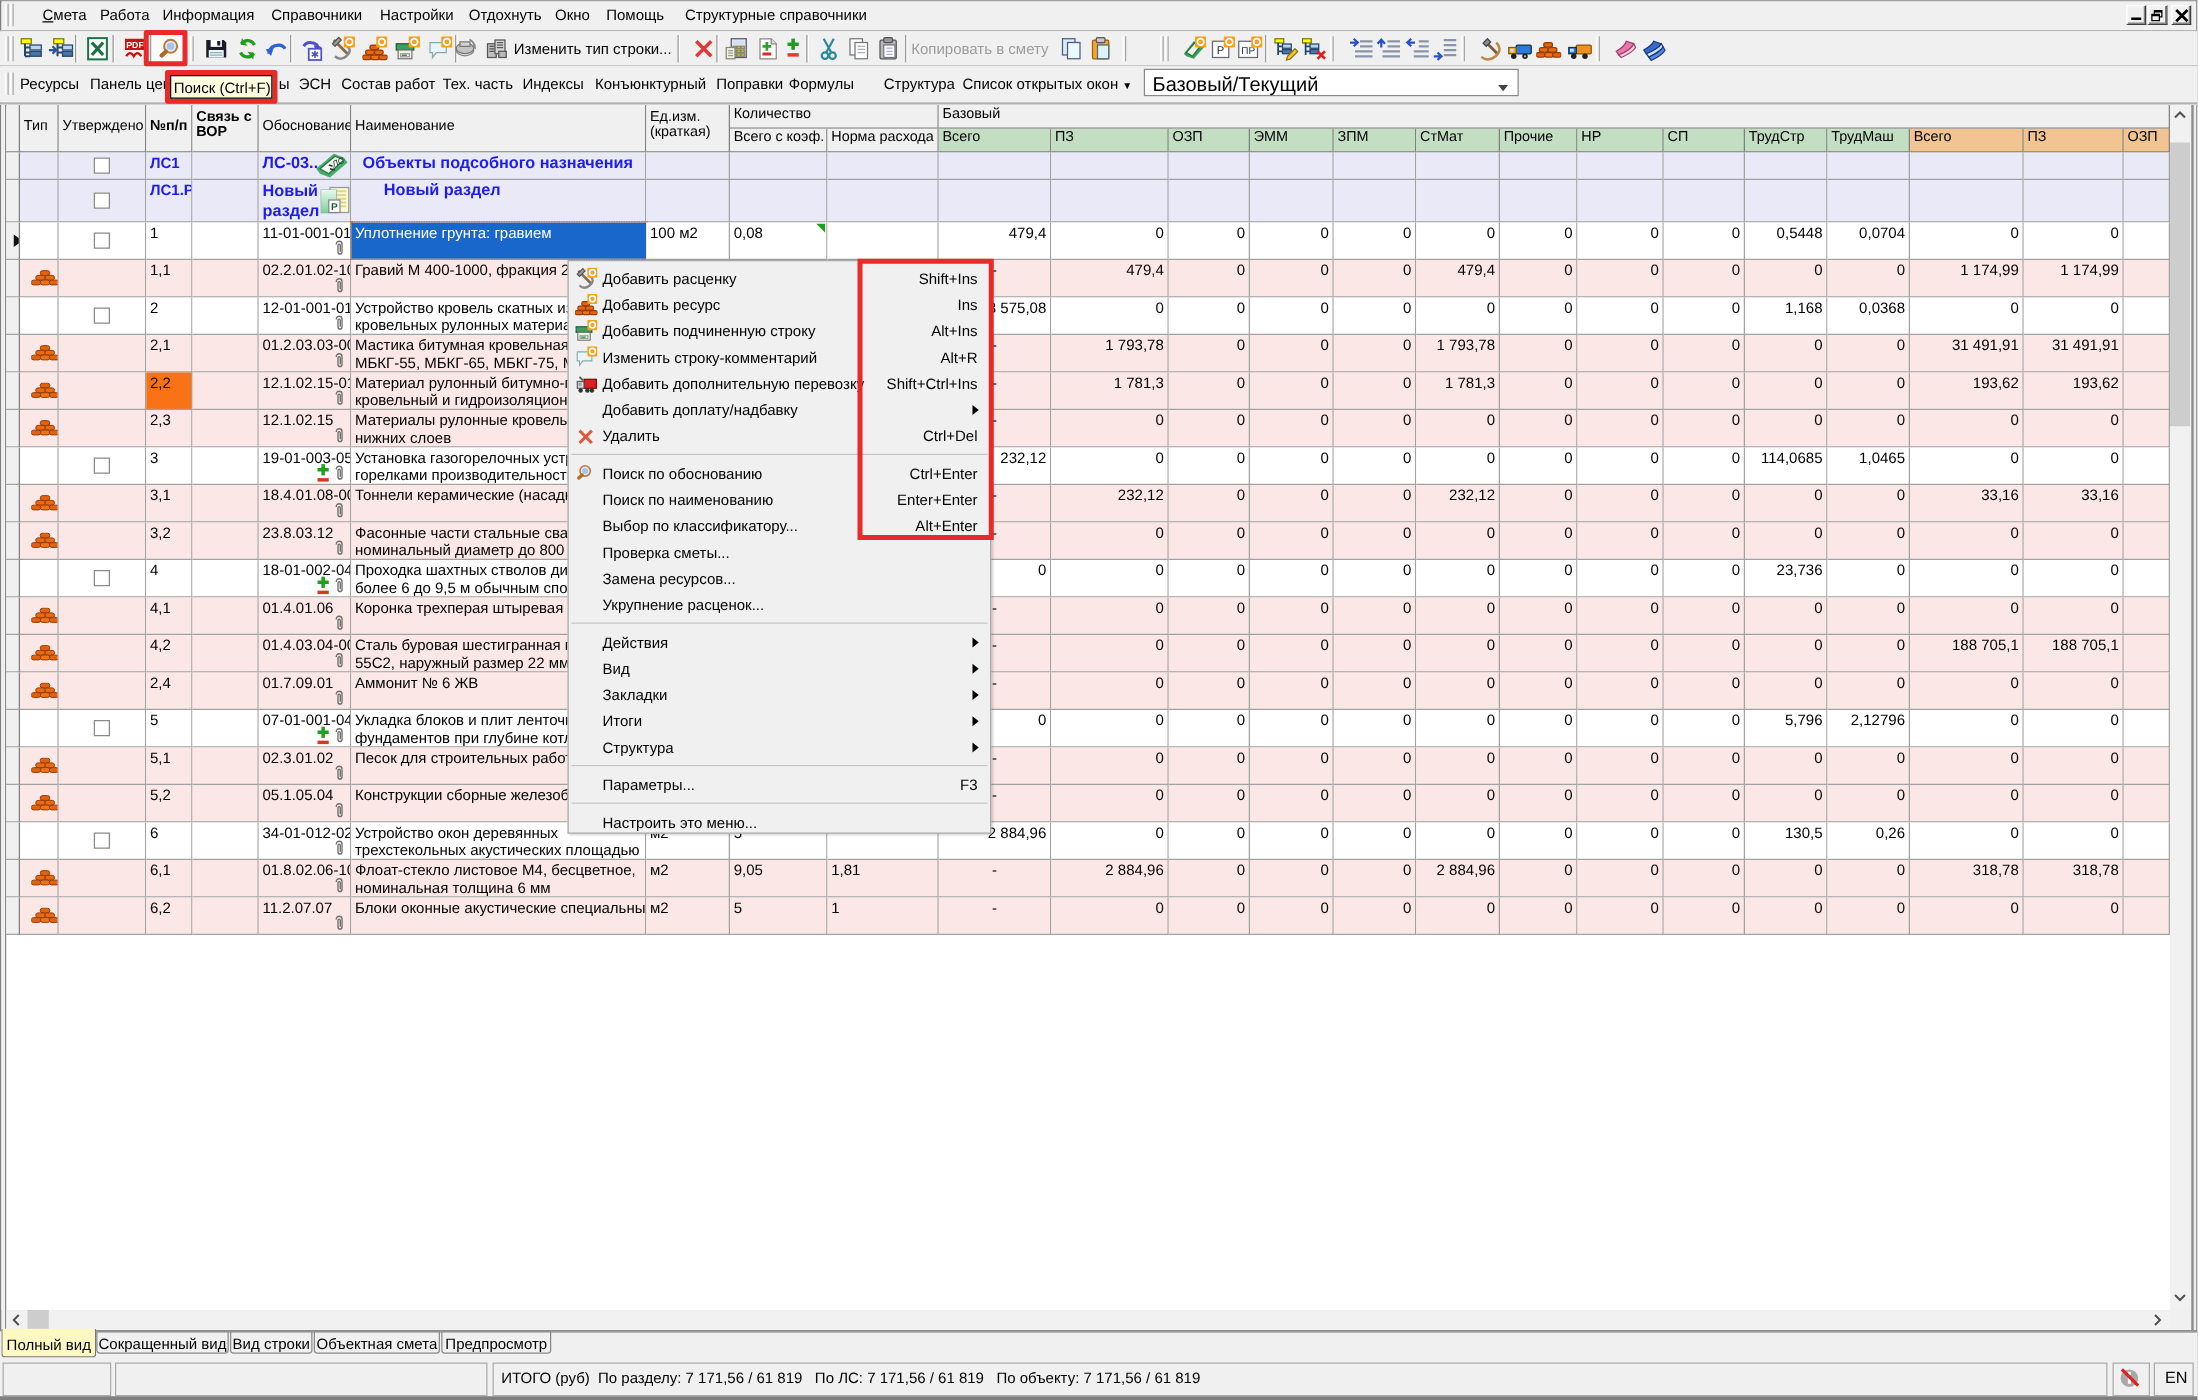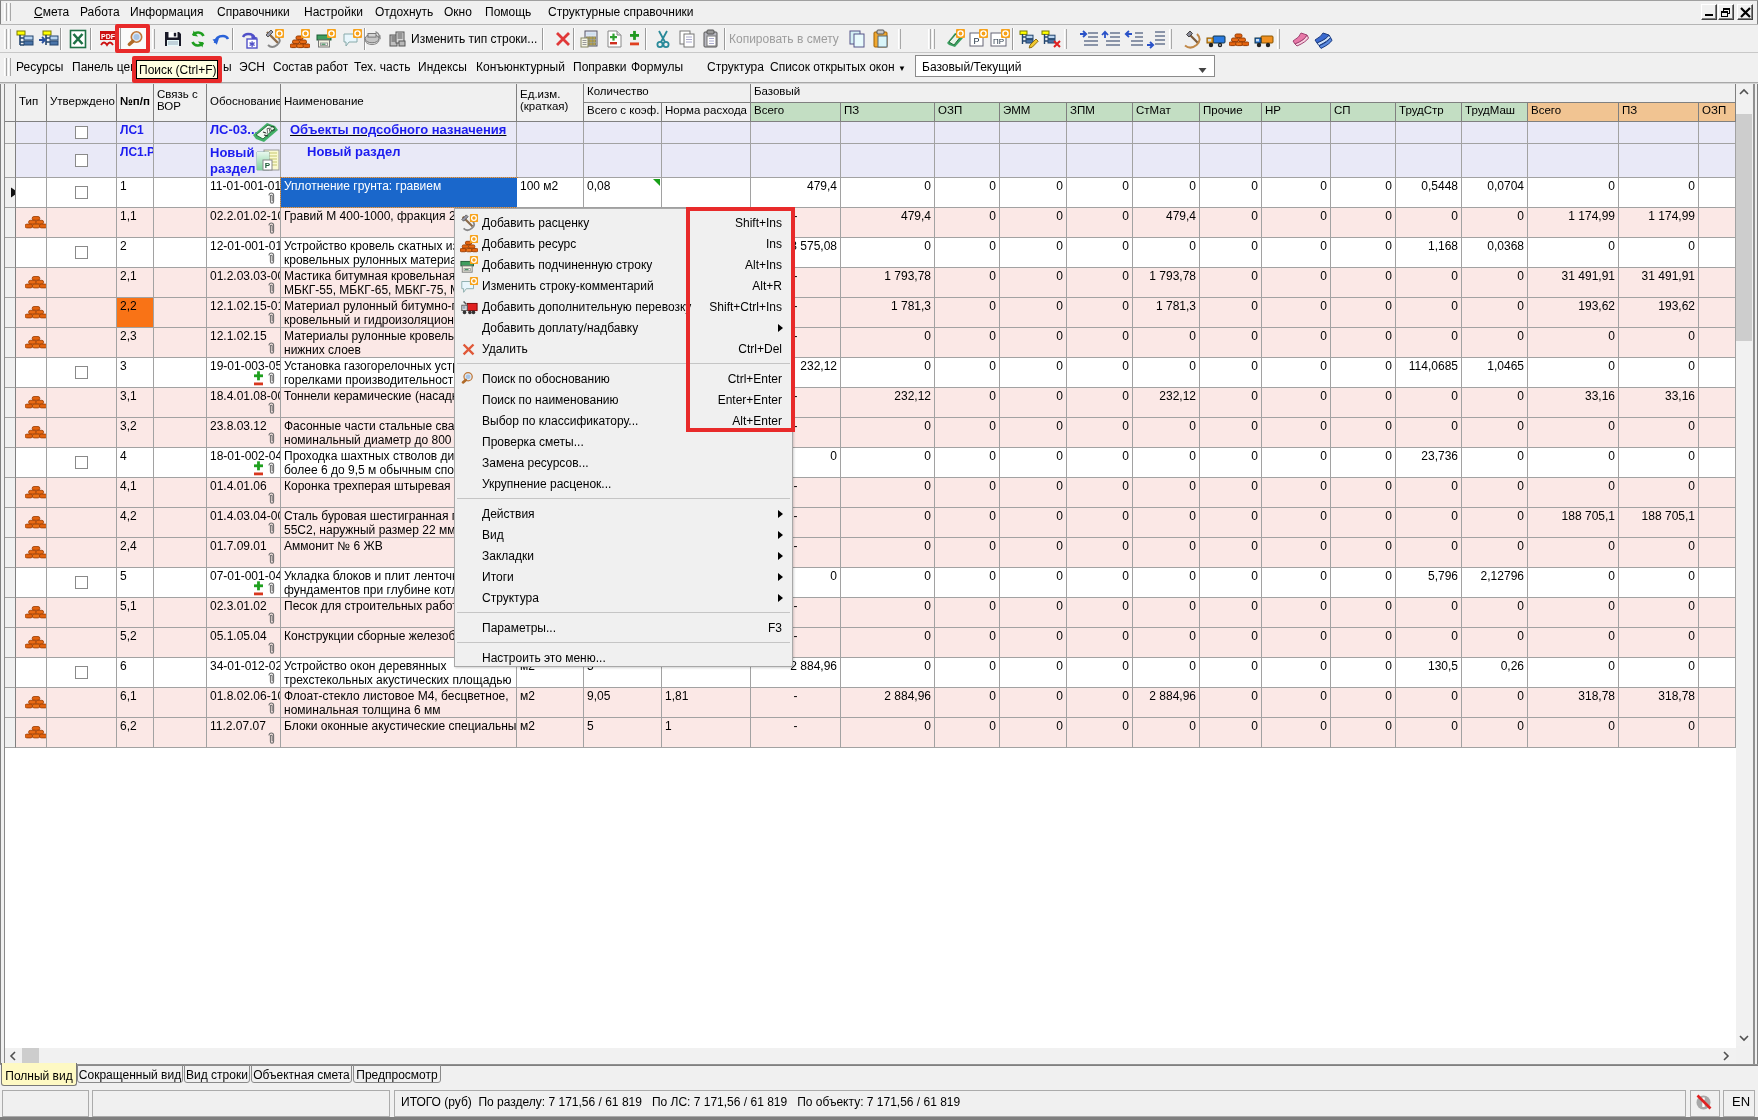--- a/index.html
+++ b/index.html
@@ -409,40 +409,40 @@
 <div class="abs" style="left:223px;top:60px;width:230px;height:15px;white-space:nowrap;overflow:hidden;font-size:12px;">ы</div>
 <div class="abs" style="left:239px;top:60px;width:230px;height:15px;white-space:nowrap;overflow:hidden;font-size:12px;">ЭСН</div>
 <div class="abs" style="left:273px;top:60px;width:230px;height:15px;white-space:nowrap;overflow:hidden;font-size:12px;">Состав работ</div>
 <div class="abs" style="left:354px;top:60px;width:230px;height:15px;white-space:nowrap;overflow:hidden;font-size:12px;">Тех. часть</div>
 <div class="abs" style="left:418px;top:60px;width:230px;height:15px;white-space:nowrap;overflow:hidden;font-size:12px;">Индексы</div>
 <div class="abs" style="left:476px;top:60px;width:230px;height:15px;white-space:nowrap;overflow:hidden;font-size:12px;">Конъюнктурный</div>
 <div class="abs" style="left:573px;top:60px;width:230px;height:15px;white-space:nowrap;overflow:hidden;font-size:12px;">Поправки</div>
 <div class="abs" style="left:631px;top:60px;width:230px;height:15px;white-space:nowrap;overflow:hidden;font-size:12px;">Формулы</div>
 <div class="abs" style="left:707px;top:60px;width:230px;height:15px;white-space:nowrap;overflow:hidden;font-size:12px;">Структура</div>
 <div class="abs" style="left:770px;top:60px;width:230px;height:15px;white-space:nowrap;overflow:hidden;font-size:12px;">Список открытых окон <span style="font-size:8px">▼</span></div>
-<div class="abs" style="left:915px;top:55px;width:300px;height:22px;background:#fff;border:1px solid #8a8a8a;font-size:12px;padding:4px 6px;">Базовый/Текущий</div>
+<div class="abs" style="left:915px;top:55px;width:300px;height:22px;background:#fff;border:1px solid #8a8a8a;font-size:16px;padding:4px 6px;">Базовый/Текущий</div>
 <div class="abs" style="left:1198px;top:63px;width:9px;height:7px;"><svg width="9" height="7" viewBox="0 0 9 7">
       <path d="M0.5 1 L8.5 1 L4.5 6 Z" fill="#444"></path>
     </svg></div>
 <div class="abs" style="left:0px;top:82px;width:1758px;height:2px;background:#d4d4d4;border-top:1px solid #a8a8a8;"></div>
 <div class="abs" style="left:1px;top:84px;width:1748px;height:964px;background:#f0f0f0;"></div>
 <div class="abs" style="left:5px;top:84px;width:1731px;height:964px;background:#fff;"></div>
 <div class="abs" style="left:4px;top:84px;width:1px;height:981px;background:#8a8a8a;"></div>
 <div class="abs" style="left:4px;top:84px;width:1732px;height:39px;border-top:1px solid #808080;"></div>
 <div class="hc" style="left:5px;top:84px;width:11px;height:38px;background:#f0f0f0;padding:1px 3px;"></div>
 <div class="hc" style="left:16px;top:84px;width:31px;height:38px;background:#f0f0f0;padding:1px 3px;">
     <div style="margin-top:10px">Тип</div>
   </div>
 <div class="hc" style="left:47px;top:84px;width:70px;height:38px;background:#f0f0f0;padding:1px 3px;">
     <div style="margin-top:10px">Утверждено</div>
   </div>
 <div class="hc" style="left:117px;top:84px;width:37px;height:38px;background:#f0f0f0;padding:1px 3px;">
     <div style="margin-top:10px;font-weight:bold">№п/п</div>
   </div>
-<div class="hc" style="left:154px;top:84px;width:53px;height:38px;background:#f0f0f0;padding:1px 3px;">
+<div class="hc" style="left:154px;top:84px;width:53px;height:38px;background:#f0f0f0;padding:1px 3px;font-weight:bold;">
     <div style="margin-top:3px;white-space:normal">Связь с ВОР</div>
   </div>
 <div class="hc" style="left:207px;top:84px;width:74px;height:38px;background:#f0f0f0;padding:1px 3px;">
     <div style="margin-top:10px">Обоснование</div>
   </div>
 <div class="hc" style="left:281px;top:84px;width:236px;height:38px;background:#f0f0f0;padding:1px 3px;">
     <div style="margin-top:10px">Наименование</div>
   </div>
 <div class="hc" style="left:517px;top:84px;width:67px;height:38px;background:#f0f0f0;padding:1px 3px;">
     <div style="margin-top:3px;white-space:normal">Ед.изм. (краткая)</div>
@@ -471,21 +471,21 @@
     <div class="chk" style="left:28px;top:4px;"></div>
   </div>
 <div class="cell" style="left:117px;top:122px;width:37px;height:22px;background:#e9e9f7;"><span style="color:#1c1cf0;font-weight:bold;">ЛС1</span></div>
 <div class="cell" style="left:154px;top:122px;width:53px;height:22px;background:#e9e9f7;"></div>
 <div class="cell" style="left:207px;top:122px;width:74px;height:22px;background:#e9e9f7;"><span style="color:#1c1cf0;font-weight:bold;font-size:13px;">ЛС-03...</span><div class="abs" style="left:44px;top:-1px;"><svg width="30" height="24" viewBox="0 0 30 24">
         <path d="M2 14 L16 2 l8 3 3 4 -14 12 -8 -3 Z" fill="#42b068"></path>
         <path d="M5 14 L17 4 l7 3 -12 11 Z" fill="#f2faf2" stroke="#2a7040"></path>
         <path d="M12 11 l3 1 m-2 2 l4 1" stroke="#333" stroke-width="1.2"></path>
         <text x="16" y="13" font-size="7" fill="#222" transform="rotate(-25 16 13)" font-family="Liberation Sans" font-style="italic">ЛС</text>
       </svg></div></div>
-<div class="cell" style="left:281px;top:122px;width:236px;height:22px;background:#e9e9f7;text-decoration:underline;"><span style="color:#1c1cf0;font-weight:bold;font-size:13px;margin-left:6px;">Объекты подсобного назначения</span></div>
+<div class="cell" style="left:281px;top:122px;width:236px;height:22px;background:#e9e9f7;"><span style="color:#1c1cf0;font-weight:bold;font-size:13px;margin-left:6px;">Объекты подсобного назначения</span></div>
 <div class="cell" style="left:517px;top:122px;width:67px;height:22px;background:#e9e9f7;"></div>
 <div class="cell" style="left:584px;top:122px;width:78px;height:22px;background:#e9e9f7;"></div>
 <div class="cell" style="left:662px;top:122px;width:89px;height:22px;background:#e9e9f7;"></div>
 <div class="cell num" style="left:751px;top:122px;width:90px;height:22px;background:#e9e9f7;"></div>
 <div class="cell num" style="left:841px;top:122px;width:94px;height:22px;background:#e9e9f7;"></div>
 <div class="cell num" style="left:935px;top:122px;width:65px;height:22px;background:#e9e9f7;"></div>
 <div class="cell num" style="left:1000px;top:122px;width:67px;height:22px;background:#e9e9f7;"></div>
 <div class="cell num" style="left:1067px;top:122px;width:66px;height:22px;background:#e9e9f7;"></div>
 <div class="cell num" style="left:1133px;top:122px;width:67px;height:22px;background:#e9e9f7;"></div>
 <div class="cell num" style="left:1200px;top:122px;width:62px;height:22px;background:#e9e9f7;"></div>

